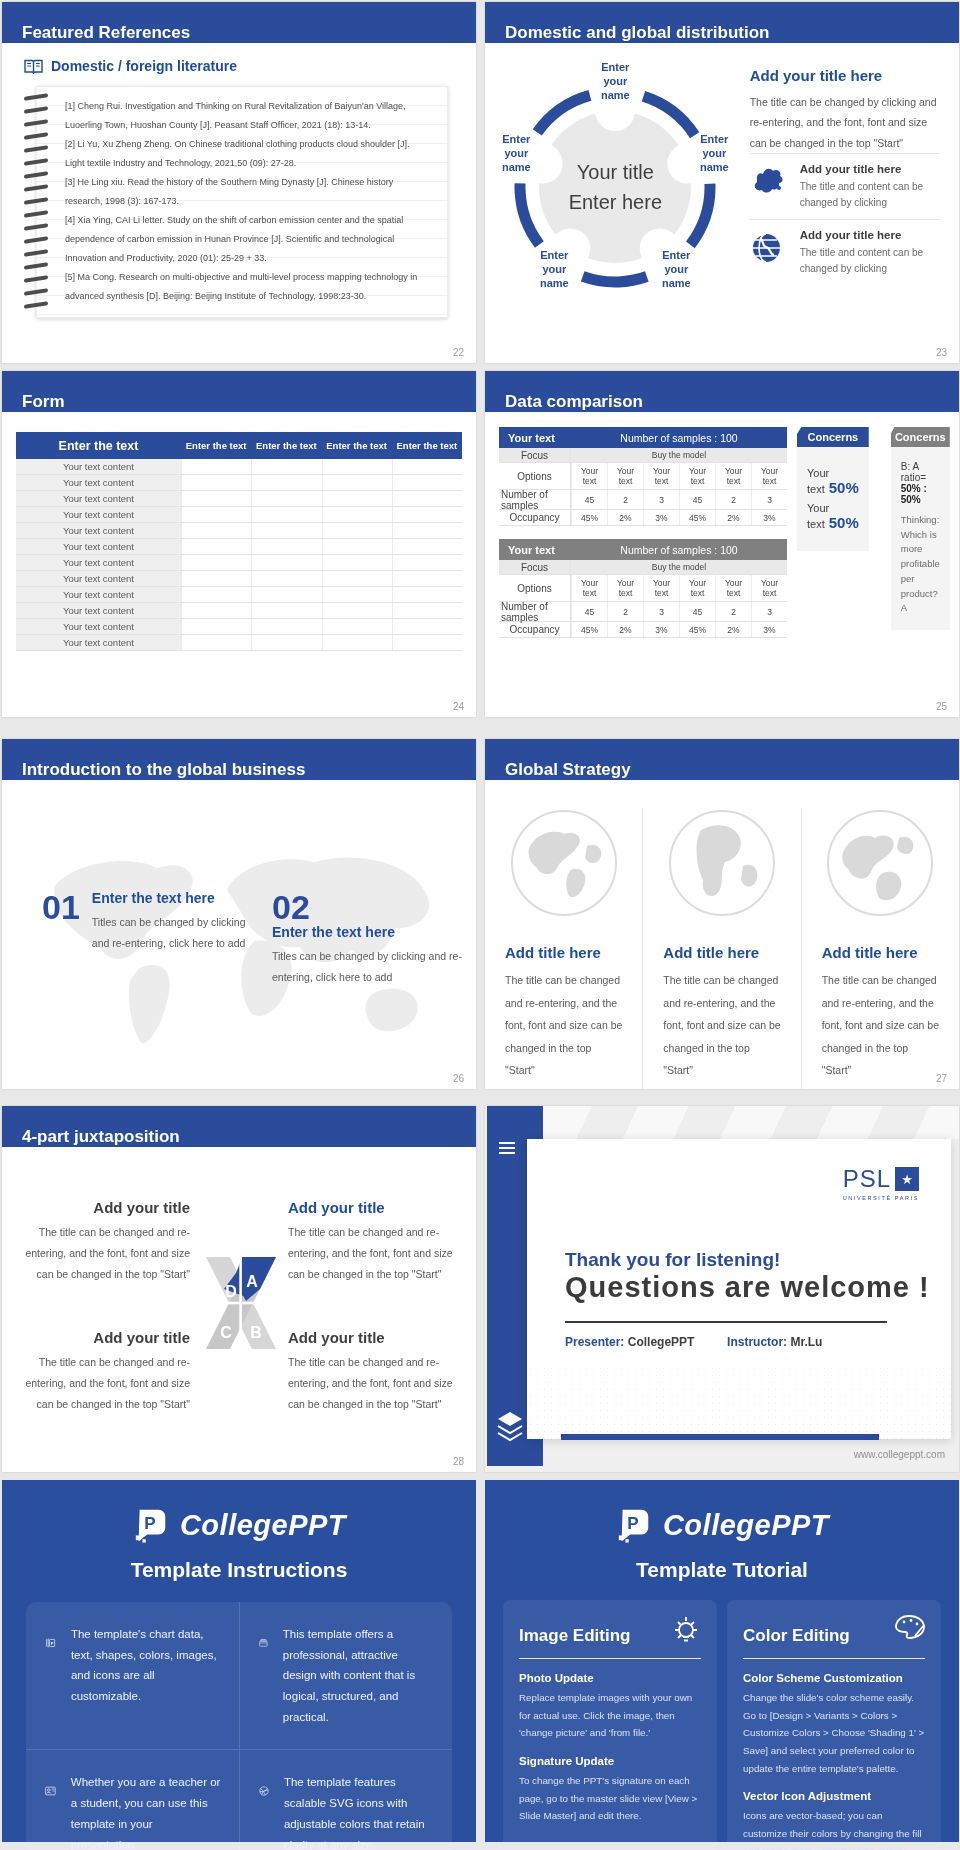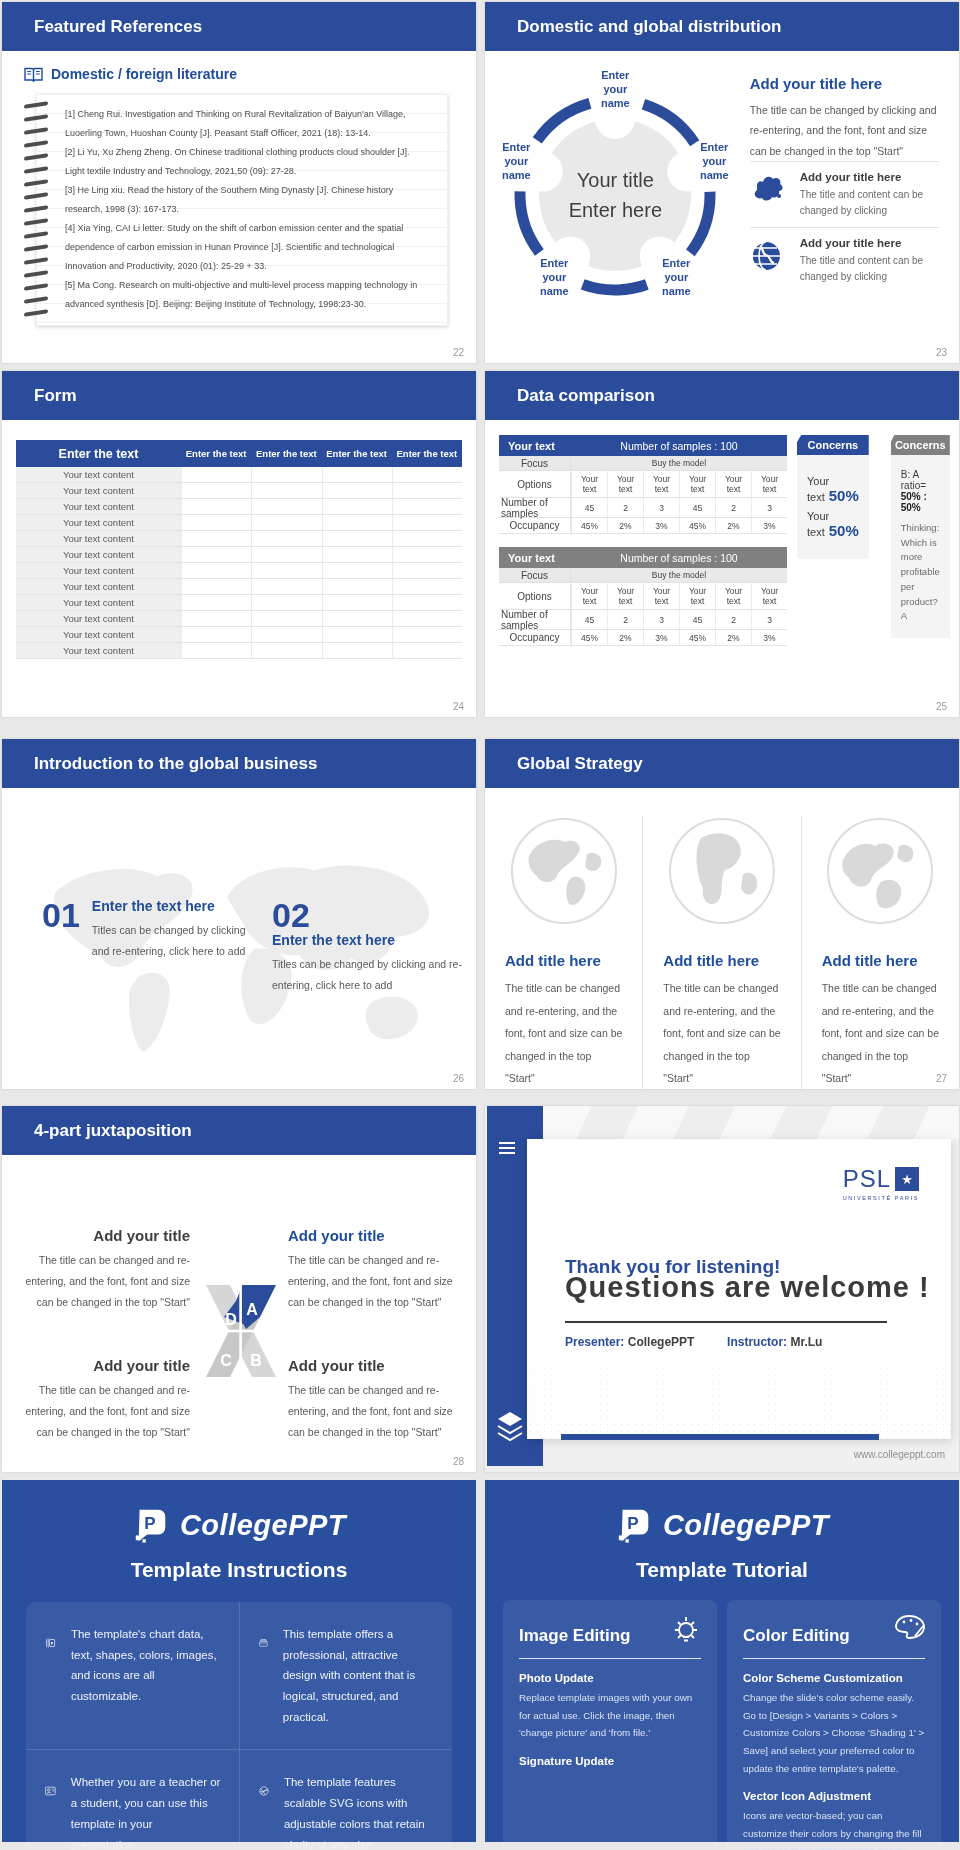--- a/index.html
+++ b/index.html
@@ -12,21 +12,21 @@
   *{box-sizing:border-box;}
   body{margin:0;font-family:"Liberation Sans",sans-serif;background:#e8e8e8;}
   .page{width:960px;height:1850px;background:#e8e8e8;padding-top:2px;overflow:hidden;}
   .srow{display:flex;gap:9px;padding-left:2px;}
   .srow1{margin-bottom:8px;} .srow1 .slide{height:361px;}
   .srow2{margin-bottom:22px;} .srow2 .slide{height:346px;}
   .srow3{margin-bottom:17px;} .srow3 .slide{height:350px;}
   .srow4{margin-bottom:8px;} .srow4 .slide{height:366px;}
   .srow5 .panel{height:362px;}
   .slide{width:474px;background:#fff;position:relative;overflow:hidden;box-shadow:0 0 2px rgba(0,0,0,.15);}
-  .slide-header{height:49px;background:var(--blue);display:flex;align-items:center;padding-left:32px;}
+  .slide-header{height:41px;background:var(--blue);display:flex;align-items:flex-end;padding-left:20px;}
   .slide-header .t{color:#fff;font-size:17px;font-weight:bold;}
   .pagenum{position:absolute;right:12px;bottom:5px;font-size:10px;color:#9b9b9b;margin-top:8px;}
 
   
   .ref-sub{display:flex;align-items:center;gap:8px;margin:15px 0 0 22px;color:var(--accent);font-weight:bold;font-size:14px;}
   .paper{position:relative;margin:12px 28px 0 34px;height:232px;background:#fff;border:1px solid #eee;
     box-shadow:0 1px 4px rgba(0,0,0,.18);
     background-image:repeating-linear-gradient(180deg,transparent 0 18px,#f0f0f0 18px 19px);}
   .spiral{position:absolute;left:-13px;top:8px;display:flex;flex-direction:column;gap:9px;}
   .spiral i{display:block;width:24px;height:4px;background:#4d4d4d;border-radius:2px;transform:skewY(-8deg);}
@@ -94,21 +94,21 @@
 
   
   .gs-body{display:flex;height:calc(100% - 33px);padding-top:28px;}
   .gs-col{flex:1;padding:0 20px;text-align:left;}
   .gs-col + .gs-col{border-left:1px solid #e4e4e4;}
   .gs-globe{display:block;margin:0 auto;}
   .gs-h{font-size:15px;font-weight:bold;color:var(--accent);margin-top:26px;}
   .gs-b{font-size:10.5px;color:var(--body);line-height:2.15;margin-top:8px;}
 
   
-  .jx-body{position:relative;height:calc(100% - 33px);margin-top:20px;}
+  .jx-body{position:relative;height:calc(100% - 33px);}
   .jx-block{position:absolute;width:172px;}
   .jx-h{font-size:15px;font-weight:bold;color:#3f3f3f;}
   .jx-h.blue{color:var(--accent);}
   .jx-b{font-size:10.5px;color:var(--body);line-height:2;margin-top:6px;}
   .jx-tl{left:16px;top:52px;text-align:right;}
   .jx-tr{right:16px;top:52px;text-align:left;}
   .jx-bl{left:16px;top:182px;text-align:right;}
   .jx-br{right:16px;top:182px;text-align:left;}
   .jx-center{position:absolute;left:188px;top:96px;}
 
@@ -120,21 +120,21 @@
   .ty-burger i{display:block;height:2px;background:#fff;margin-bottom:3px;}
   .ty-diamond{position:absolute;left:8px;bottom:22px;}
   .ty-card{position:absolute;left:42px;right:8px;top:33px;height:300px;background:#fff;box-shadow:0 2px 10px rgba(0,0,0,.15);}
   .ty-dots{position:absolute;left:0;right:0;bottom:0;height:95px;background-image:radial-gradient(#d4d4d4 0.8px,transparent 0.9px);background-size:7px 7px;opacity:.55;
     -webkit-mask-image:linear-gradient(180deg,transparent,#000 55%);mask-image:linear-gradient(180deg,transparent,#000 55%);}
   .psl{position:absolute;right:32px;top:26px;text-align:center;}
   .psl-row{display:flex;align-items:center;gap:4px;justify-content:center;}
   .psl-text{font-size:24px;color:var(--blue);letter-spacing:1px;}
   .psl-star{width:24px;height:24px;background:var(--blue);color:#fff;display:flex;align-items:center;justify-content:center;font-size:13px;}
   .psl-sub{font-size:5.5px;color:var(--blue);letter-spacing:1.6px;margin-top:2px;}
-  .ty-line1{position:absolute;left:38px;top:117px;font-size:19px;font-weight:bold;color:var(--blue);}
+  .ty-line1{position:absolute;left:38px;top:110px;font-size:19px;font-weight:bold;color:var(--blue);}
   .ty-line2{position:absolute;left:38px;top:132px;font-size:29px;font-weight:bold;color:#3b3b3b;letter-spacing:1px;}
   .ty-rule{position:absolute;left:38px;top:182px;width:322px;border-top:2px solid #3a3a3a;}
   .ty-pres{position:absolute;left:38px;top:196px;font-size:12px;font-weight:bold;color:#3f3f3f;}
   .ty-pres .lab{color:var(--blue);}
   .ty-pres .gap{display:inline-block;width:26px;}
   .ty-bar{position:absolute;left:76px;top:328px;width:318px;height:6px;background:var(--blue);}
   .ty-site{position:absolute;right:14px;bottom:12px;font-size:10px;color:#8f8f8f;}
 
   
   .panel{width:474px;background:var(--panel);position:relative;padding-top:26px;}
@@ -776,20 +776,21 @@
         <div class="tut-card">
           <svg class="tut-icon" width="34" height="36" viewBox="0 0 34 36">
             <circle cx="17" cy="18" r="7" fill="none" stroke="#fff" stroke-width="1.8"></circle>
             <path d="M14,25 h6 M15,28.5 h4 M17,5 v4 M6,18 h4 M24,18 h4 M9,10 l3,3 M25,10 l-3,3 M9,26 l3,-3 M25,26 l-3,-3" stroke="#fff" stroke-width="1.8"></path>
           </svg>
           <div class="tut-title">Image Editing</div>
           <hr class="tut-rule">
           <div class="tut-sec-h">Photo Update</div>
           <div class="tut-sec-b">Replace template images with your own for actual use. Click the image, then 'change picture' and 'from file.'</div>
           <div class="tut-sec-h">Signature Update</div>
+          <div class="tut-sec-b">To change the PPT's signature on each page, go to the master slide view [View &gt; Slide Master] and edit there.</div>
         </div>
         <div class="tut-card">
           <svg class="tut-icon" width="36" height="32" viewBox="0 0 36 32">
             <path d="M18,4 c9,0 15,5 15,11 c0,6 -6,11 -15,11 c-2,0 -3,-1.5 -2,-3 c1,-1.5 0,-3 -2,-3 c-5,0 -9,-2 -9,-5 C5,9 10,4 18,4 Z" fill="none" stroke="#fff" stroke-width="1.8"></path>
             <circle cx="13" cy="10" r="1.4" fill="#fff"></circle>
               <circle cx="20" cy="8.5" r="1.4" fill="#fff"></circle>
               <circle cx="26" cy="12" r="1.4" fill="#fff"></circle>
             <path d="M24,24 L33,13" stroke="#fff" stroke-width="1.8"></path>
           </svg>
           <div class="tut-title">Color Editing</div>

